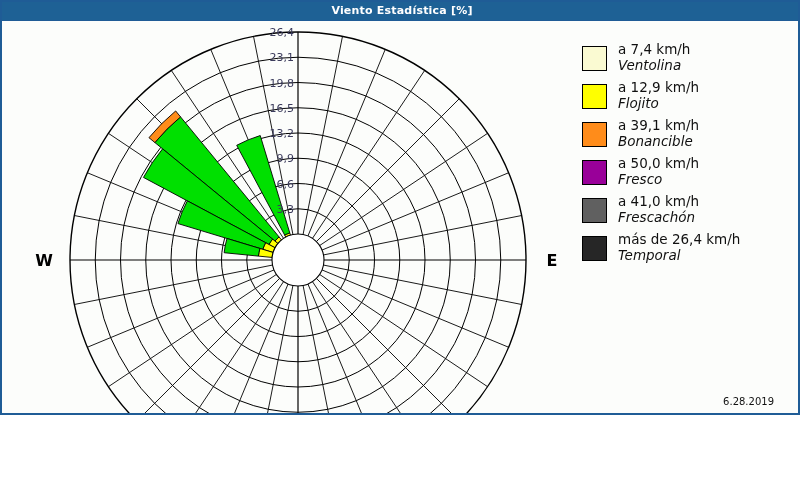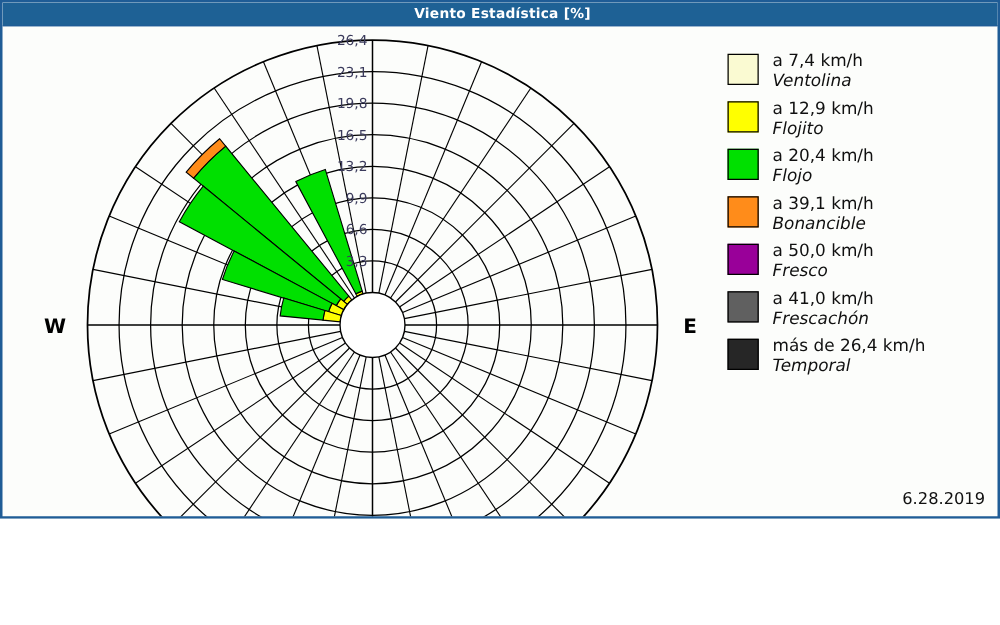--- a/index.html
+++ b/index.html
@@ -50,21 +50,21 @@
   }
   #plot-svg { display: block; }
   
   #legend {
     position: absolute;
     left: 580px; top: 40px;
     width: 216px;
   }
   .legend-row {
     display: flex;
-    align-items: flex-start;
+    align-items: center;
     margin-bottom: 7px;
   }
   .legend-swatch {
     width: 25px;
     height: 25px;
     border: 1px solid #000000;
     box-sizing: border-box;
     flex: 0 0 auto;
     margin-top: 1px;
   }
@@ -72,23 +72,23 @@
     margin-left: 11px;
     font-size: 13.5px;
     color: #101010;
     line-height: 15.5px;
     white-space: nowrap;
   }
   .legend-text .l2 { display: block; font-style: italic; }
   
   #date-stamp {
     position: absolute;
-    right: 10px;
+    right: 24px;
     bottom: 6px;
-    font-size: 13px;
+    font-size: 10px;
     color: #111111;
     white-space: nowrap;
   }
   
   .compass-label {
     font-family: "DejaVu Sans", "Liberation Sans", sans-serif;
     font-size: 16px;
     font-weight: bold;
     fill: #000000;
   }
@@ -193,24 +193,20 @@
   <div id="legend">
       <div class="legend-row">
         <div class="legend-swatch" style="background: rgb(250, 250, 210);"></div>
         <div class="legend-text"><span>a 7,4 km/h</span><span class="l2">Ventolina</span></div>
       </div>
       <div class="legend-row">
         <div class="legend-swatch" style="background: rgb(255, 255, 0);"></div>
         <div class="legend-text"><span>a 12,9 km/h</span><span class="l2">Flojito</span></div>
       </div>
       <div class="legend-row">
-        <div class="legend-swatch" style="background: rgb(0, 224, 0);"></div>
-        <div class="legend-text"><span>a 20,4 km/h</span><span class="l2">Flojo</span></div>
-      </div>
-      <div class="legend-row">
         <div class="legend-swatch" style="background: rgb(255, 140, 26);"></div>
         <div class="legend-text"><span>a 39,1 km/h</span><span class="l2">Bonancible</span></div>
       </div>
       <div class="legend-row">
         <div class="legend-swatch" style="background: rgb(153, 0, 153);"></div>
         <div class="legend-text"><span>a 50,0 km/h</span><span class="l2">Fresco</span></div>
       </div>
       <div class="legend-row">
         <div class="legend-swatch" style="background: rgb(96, 96, 96);"></div>
         <div class="legend-text"><span>a 41,0 km/h</span><span class="l2">Frescachón</span></div>

